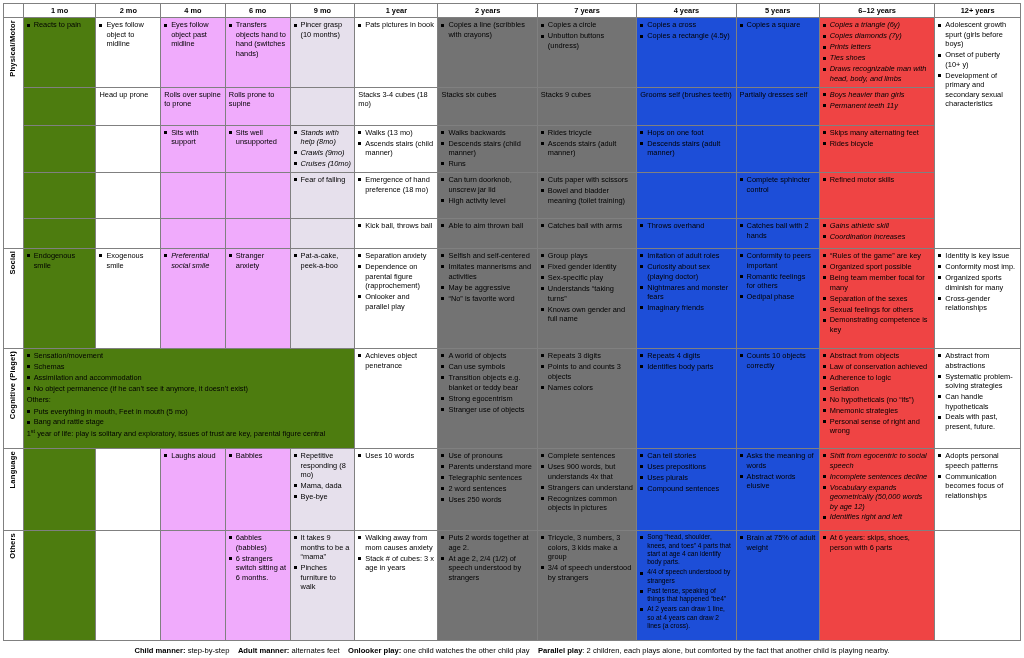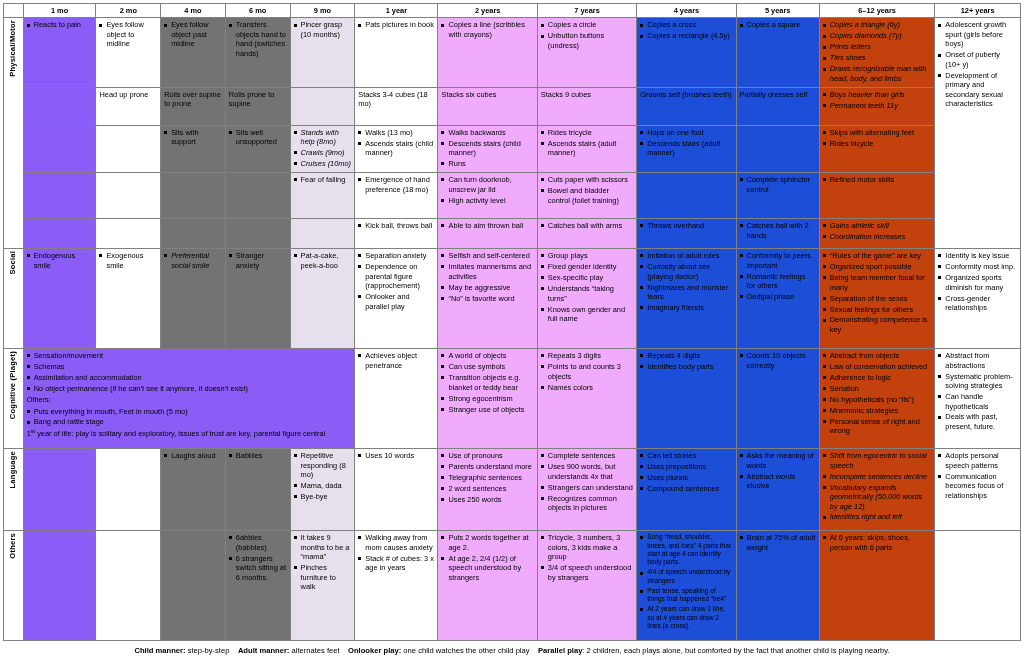--- a/index.html
+++ b/index.html
@@ -68,27 +68,27 @@
     position: absolute;
     left: 0; top: 3.2px;
     width: 3px; height: 3px;
     background: #000;
   }
   .plain { margin: 0 0 2px 0; }
   .ital { font-style: italic; }
   .supr { font-size: 5.6px; vertical-align: super; }
 
   
-  .c-blue   { background: #8b5cf6; }
+  .c-blue   { background: #4d7c0f; }
   .c-white  { background: #ffffff; margin-top: 38px; }
-  .c-green  { background: #737373; }
+  .c-green  { background: #f0abfc; }
   .c-purple { background: #e6e0ec; }
-  .c-peach  { background: #f0abfc; }
+  .c-peach  { background: #737373; }
   .c-tan    { background: #1d4ed8; }
-  .c-yellow { background: #c2410c; }
+  .c-yellow { background: #ef4444; }
 
   .footer {
     margin: 4px 6px 0 6px;
     text-align: center;
     font-size: 7.6px;
     line-height: 1.45;
     color: #000;
   }
   .footer b { font-weight: bold; }
 </style>
@@ -279,21 +279,21 @@
           </td>
           <td class="c-tan">
             <ul class="bl">
               <li>Hops on one foot</li>
               <li>Descends stairs (adult manner)</li>
             </ul>
           </td>
           <td class="c-tan"></td>
           <td class="c-yellow">
             <ul class="bl">
-              <li>Skips with alternating feet</li>
+              <li>Skips many alternating feet</li>
               <li>Rides bicycle</li>
             </ul>
           </td>
         </tr>
         <tr style="height: 46px;">
           <td class="c-blue"></td>
           <td class="c-white"></td>
           <td class="c-green"></td>
           <td class="c-green"></td>
           <td class="c-purple">
@@ -308,21 +308,21 @@
           </td>
           <td class="c-peach">
             <ul class="bl">
               <li>Can turn doorknob, unscrew jar lid</li>
               <li>High activity level</li>
             </ul>
           </td>
           <td class="c-peach">
             <ul class="bl">
               <li>Cuts paper with scissors</li>
-              <li>Bowel and bladder control (toilet training)</li>
+              <li>Bowel and bladder meaning (toilet training)</li>
             </ul>
           </td>
           <td class="c-tan"></td>
           <td class="c-tan">
             <ul class="bl">
               <li>Complete sphincter control</li>
             </ul>
           </td>
           <td class="c-yellow">
             <ul class="bl">

